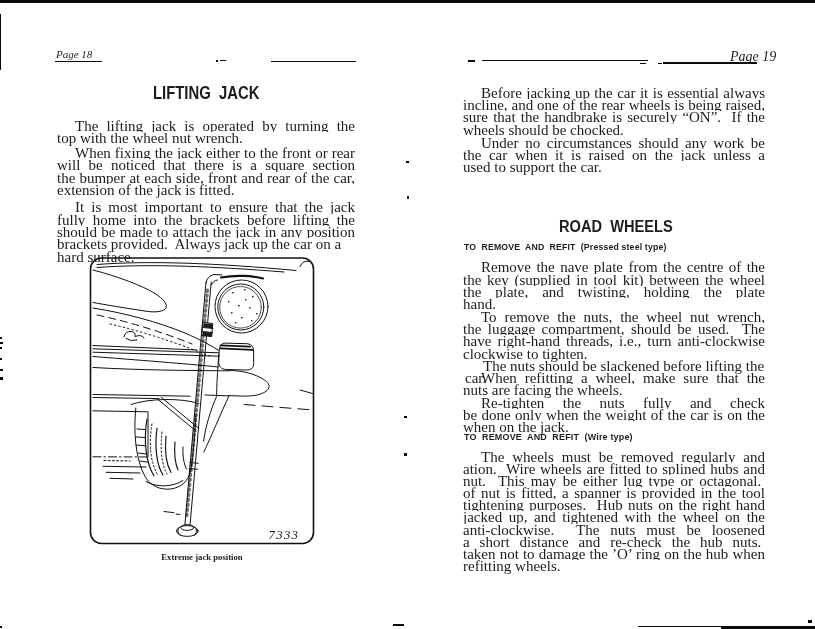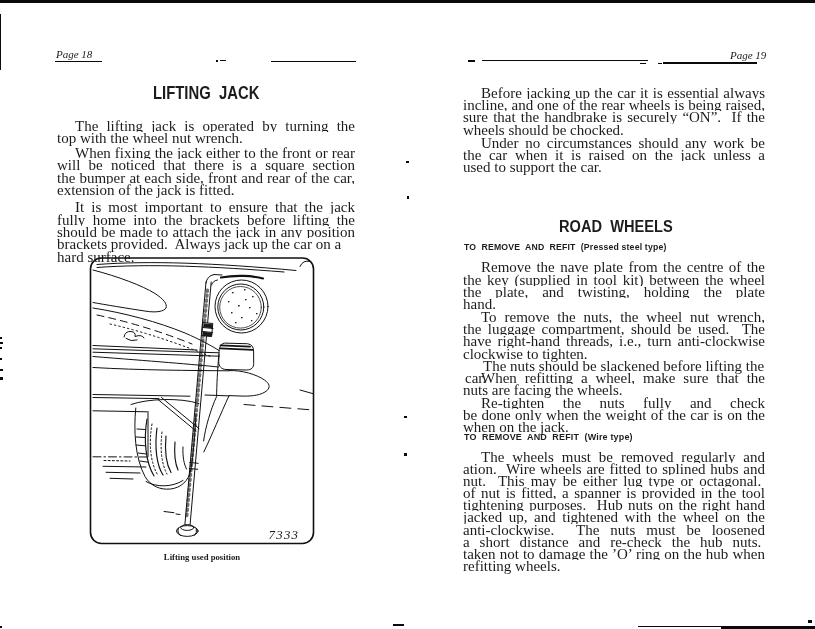--- a/index.html
+++ b/index.html
@@ -44,21 +44,21 @@
 
 <div class="abs bar" style="left:467.5px;top:60.3px;width:7px;height:1.3px;"></div>
 
 <div class="abs bar" style="left:482px;top:59.8px;width:166px;height:1.4px;"></div>
 
 <div class="abs bar" style="left:640px;top:62.8px;width:6px;height:1.2px;"></div>
 <div class="abs bar" style="left:658px;top:62.6px;width:4px;height:1.2px;"></div>
 
 <div class="abs bar" style="left:663px;top:62.4px;width:94px;height:1.3px;"></div>
 
-<div class="abs" style="left:730px;top:49.2px;font-style:italic;font-size:11px;">Page 19</div>
+<div class="abs" style="left:730px;top:49.2px;font-style:italic;font-size:14px;">Page 19</div>
 
 <div class="abs" style="left:152.6px;top:82.6px;font-family:'Liberation Sans',sans-serif;font-weight:bold;font-size:17.8px;white-space:nowrap;transform:scaleX(0.835);transform-origin:0 0;">LIFTING&nbsp; JACK</div>
 
 <div class="abs col" style="left:57px;top:120.1px;width:298px;">
 <div class="jl ind">The lifting jack is operated by turning the hexagon nut at the</div>
 <div>top with the wheel nut wrench.</div>
 </div>
 
 <div class="abs col" style="left:57px;top:147.2px;width:298px;">
 <div class="jl ind">When fixing the jack either to the front or rear of the car it</div>
@@ -175,21 +175,21 @@
 
   <path d="M220.5,345.4 L250,346.7 M220.2,348.4 L252.5,349.8" stroke-width="1.8"></path>
 
   <path d="M244,404.5 L313,410" stroke-dasharray="11 7"></path>
 
   <path d="M300,390 L313.5,393.8"></path>
 
   <text x="268.5" y="538.5" font-family="Liberation Serif,serif" font-size="12.8px" font-style="italic" letter-spacing="1.3" fill="#1a1a1a" stroke="none">7333</text>
 </svg>
 
-<div class="abs" style="left:152px;top:551.8px;width:100px;text-align:center;font-weight:bold;font-size:8.7px;white-space:nowrap;">Lifting used position</div>
+<div class="abs" style="left:152px;top:551.8px;width:100px;text-align:center;font-weight:bold;font-size:8.7px;white-space:nowrap;">Extreme jack position</div>
 
 <div class="abs col" style="left:463px;top:86.8px;width:302px;">
 <div class="jl ind">Before jacking up the car it is essential always to make quite</div>
 <div class="jl">incline, and one of the rear wheels is being raised, BOTH the front</div>
 <div class="jl">sure that the handbrake is securely “ON”.&nbsp; If the car is on an</div>
 <div>wheels should be chocked.</div>
 </div>
 
 <div class="abs col" style="left:463px;top:136.6px;width:302px;">
 <div class="jl ind">Under no circumstances should any work be carried out under</div>

